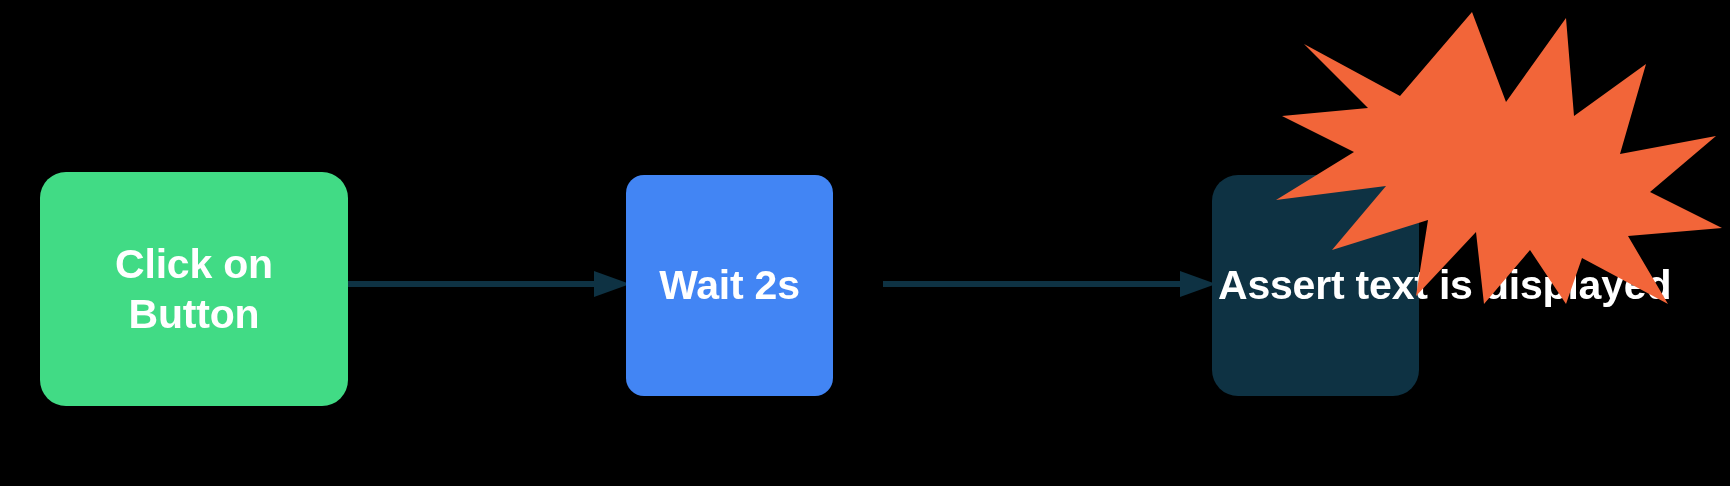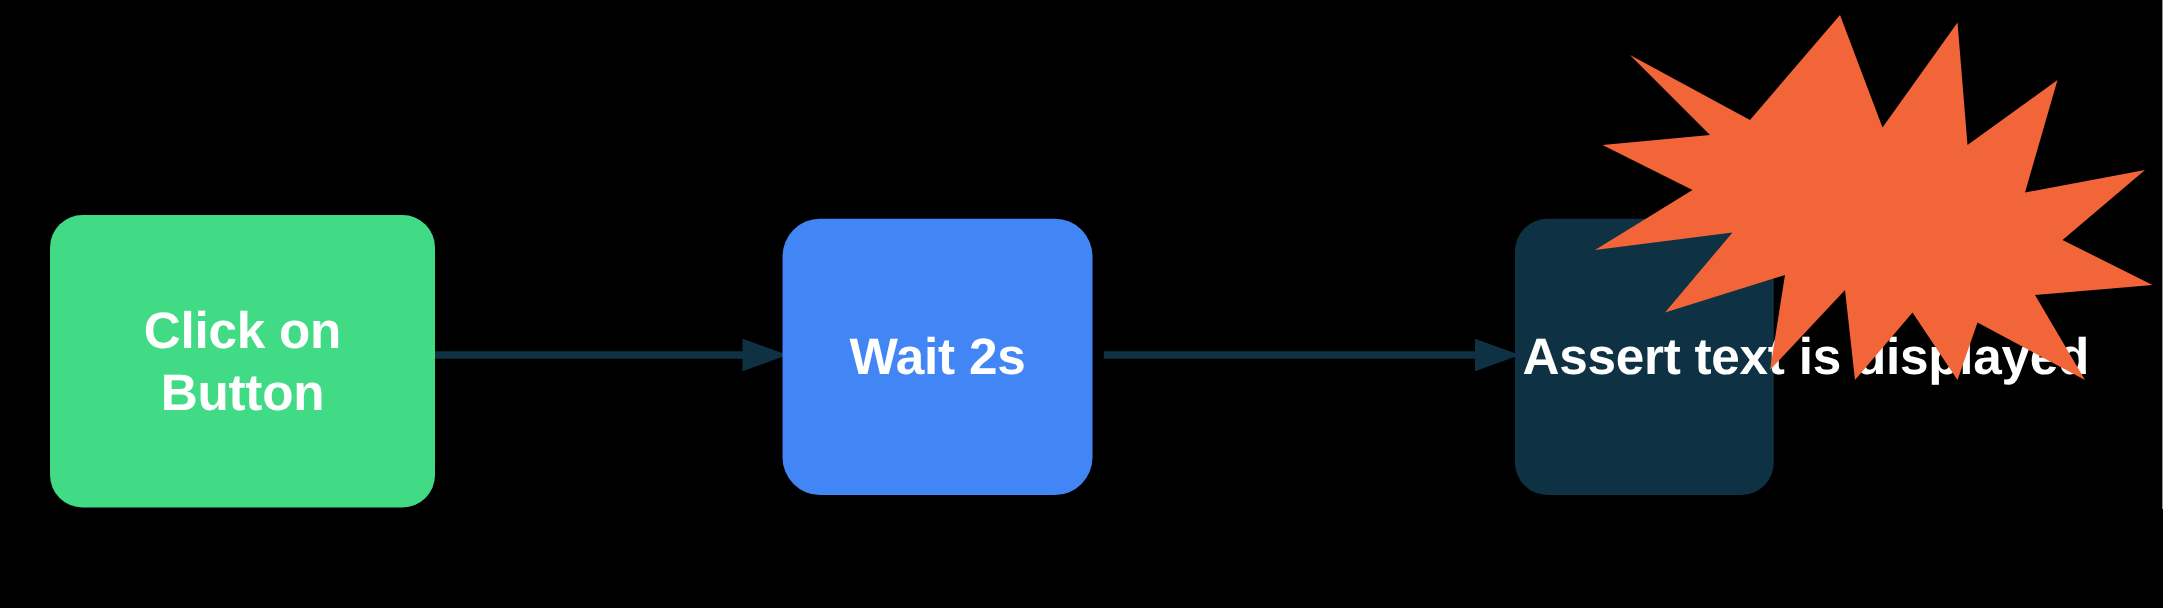--- a/index.html
+++ b/index.html
@@ -35,23 +35,23 @@
     top: 172px;
     width: 308px;
     height: 234px;
     border-radius: 26px;
     font-size: 41px;
     padding: 0 28px;
   }
   #node-wait {
     left: 626px;
     top: 175px;
-    width: 248px;
+    width: 207px;
     height: 221px;
-    border-radius: 30px;
+    border-radius: 18px;
     font-size: 41px;
     padding: 0 20px;
   }
   #node-assert {
     left: 1212px;
     top: 175px;
     width: 207px;
     height: 221px;
     border-radius: 26px;
     font-size: 41px;

